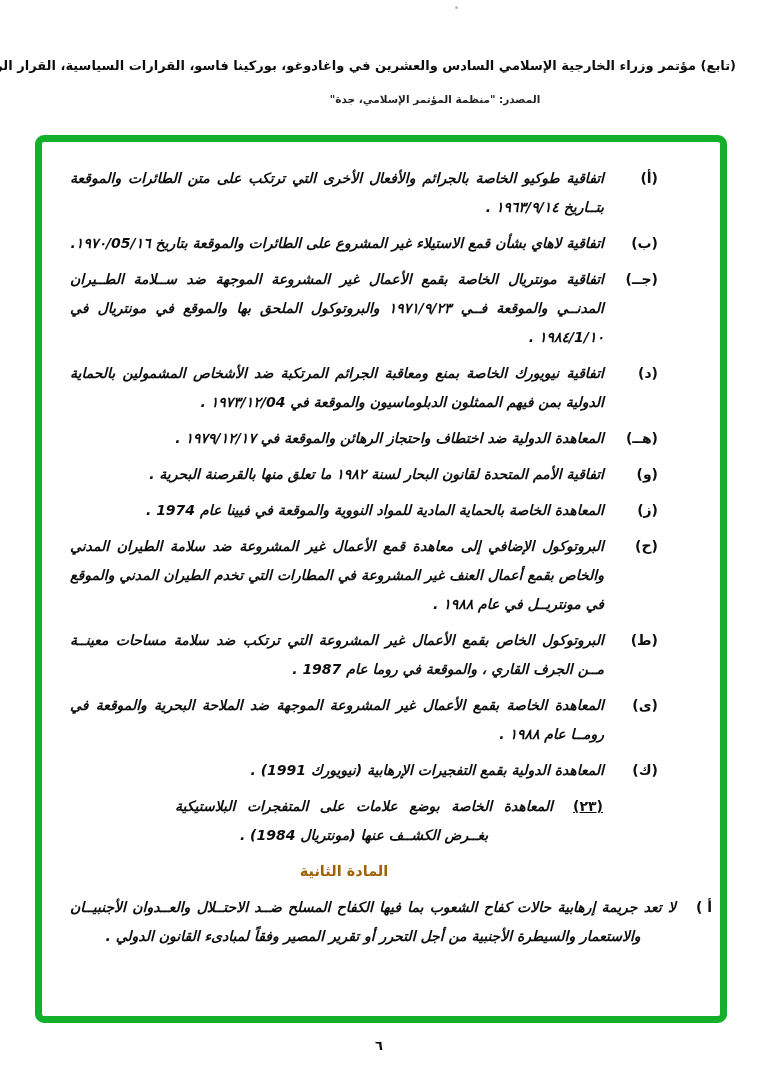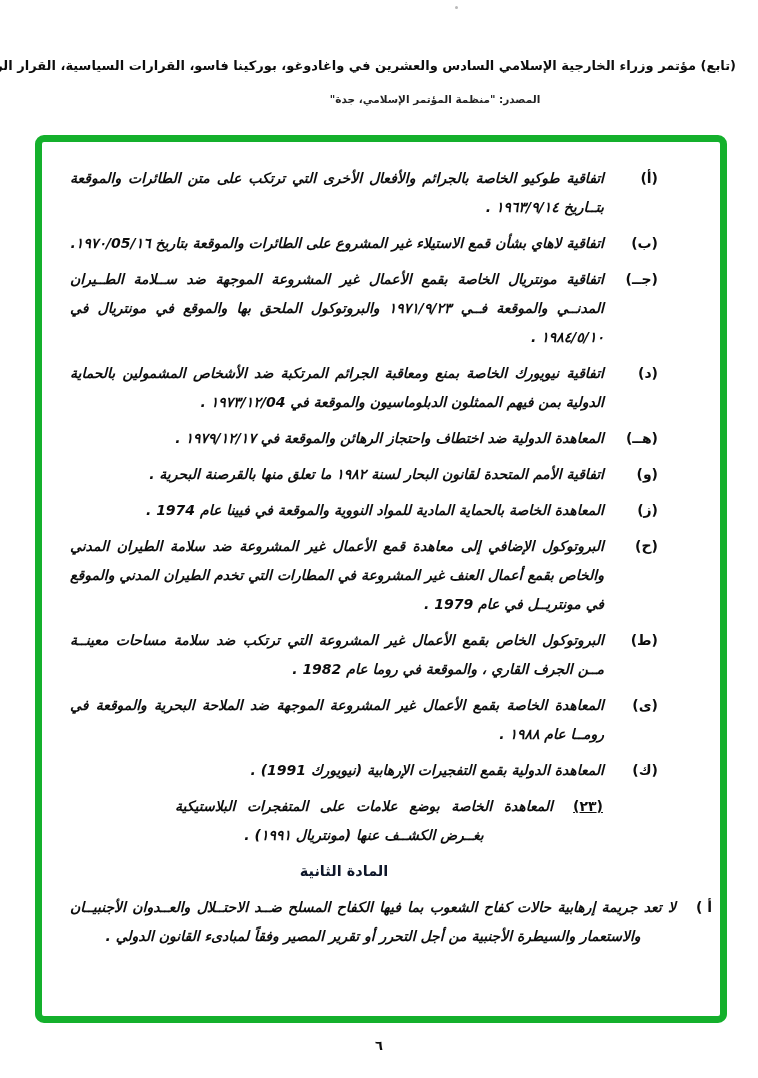--- a/index.html
+++ b/index.html
@@ -28,21 +28,21 @@
   .item{
     display:flex;column-gap:10px;margin-bottom:7px;
     font-weight:bold;font-size:14px;line-height:29px;color:#0d0d0d;
   }
   .item .marker{flex:0 0 44px;text-align:right;}
   .item .text{flex:1;margin:0;text-align:justify;text-align-last:right;font-style:italic;}
   .item-23{margin-right:55px;margin-left:105px;}
   .item-23 .marker{flex:0 0 40px;text-decoration:underline;}
   .item-23 .text{text-align-last:center;}
   .article-heading{
-    font-weight:bold;font-size:14.5px;color:#0f172a;
+    font-weight:bold;font-size:14.5px;color:#a16207;
     text-align:center;margin:13px 40px 14px 0;
   }
   .article-item{margin-right:-54px;}
   .article-item .marker{flex:0 0 26px;}
   .article-item .text{text-align-last:center;}
   .page-num{
     position:absolute;top:1038px;left:0;width:758px;
     text-align:center;font-weight:bold;font-size:13px;color:#0d0d0d;
   }
 </style>
@@ -61,21 +61,21 @@
     <p class="text">اتفاقية طوكيو الخاصة بالجرائم والأفعال الأخرى التي ترتكب على متن الطائرات والموقعة بتــاريخ ١٩٦٣/٩/١٤ .</p>
   </div>
 
   <div class="item">
     <span class="marker">(ب)</span>
     <p class="text">اتفاقية لاهاي بشأن قمع الاستيلاء غير المشروع على الطائرات والموقعة بتاريخ ١٩٧٠/05/١٦.</p>
   </div>
 
   <div class="item">
     <span class="marker">(جــ)</span>
-    <p class="text">اتفاقية مونتريال الخاصة بقمع الأعمال غير المشروعة الموجهة ضد ســلامة الطــيران المدنــي والموقعة فــي ١٩٧١/٩/٢٣ والبروتوكول الملحق بها والموقع في مونتريال في ١٩٨٤/٥/١٠ .</p>
+    <p class="text">اتفاقية مونتريال الخاصة بقمع الأعمال غير المشروعة الموجهة ضد ســلامة الطــيران المدنــي والموقعة فــي ١٩٧١/٩/٢٣ والبروتوكول الملحق بها والموقع في مونتريال في ١٩٨٤/1/١٠ .</p>
   </div>
 
   <div class="item">
     <span class="marker">(د)</span>
     <p class="text">اتفاقية نيويورك الخاصة بمنع ومعاقبة الجرائم المرتكبة ضد الأشخاص المشمولين بالحماية الدولية بمن فيهم الممثلون الدبلوماسيون والموقعة في ١٩٧٣/١٢/04 .</p>
   </div>
 
   <div class="item">
     <span class="marker">(هــ)</span>
     <p class="text">المعاهدة الدولية ضد اختطاف واحتجاز الرهائن والموقعة في ١٩٧٩/١٢/١٧ .</p>
@@ -86,41 +86,41 @@
     <p class="text">اتفاقية الأمم المتحدة لقانون البحار لسنة ١٩٨٢ ما تعلق منها بالقرصنة البحرية .</p>
   </div>
 
   <div class="item">
     <span class="marker">(ز)</span>
     <p class="text">المعاهدة الخاصة بالحماية المادية للمواد النووية والموقعة في فيينا عام 1974 .</p>
   </div>
 
   <div class="item">
     <span class="marker">(ح)</span>
-    <p class="text">البروتوكول الإضافي إلى معاهدة قمع الأعمال غير المشروعة ضد سلامة الطيران المدني والخاص بقمع أعمال العنف غير المشروعة في المطارات التي تخدم الطيران المدني والموقع في مونتريــل في عام 1979 .</p>
+    <p class="text">البروتوكول الإضافي إلى معاهدة قمع الأعمال غير المشروعة ضد سلامة الطيران المدني والخاص بقمع أعمال العنف غير المشروعة في المطارات التي تخدم الطيران المدني والموقع في مونتريــل في عام ١٩٨٨ .</p>
   </div>
 
   <div class="item">
     <span class="marker">(ط)</span>
-    <p class="text">البروتوكول الخاص بقمع الأعمال غير المشروعة التي ترتكب ضد سلامة مساحات معينــة مــن الجرف القاري ، والموقعة في روما عام 1982 .</p>
+    <p class="text">البروتوكول الخاص بقمع الأعمال غير المشروعة التي ترتكب ضد سلامة مساحات معينــة مــن الجرف القاري ، والموقعة في روما عام 1987 .</p>
   </div>
 
   <div class="item">
     <span class="marker">(ى)</span>
     <p class="text">المعاهدة الخاصة بقمع الأعمال غير المشروعة الموجهة ضد الملاحة البحرية والموقعة في رومــا عام ١٩٨٨ .</p>
   </div>
 
   <div class="item">
     <span class="marker">(ك)</span>
     <p class="text">المعاهدة الدولية بقمع التفجيرات الإرهابية (نيويورك 1991) .</p>
   </div>
 
   <div class="item item-23">
     <span class="marker">(٢٣)</span>
-    <p class="text">المعاهدة الخاصة بوضع علامات على المتفجرات البلاستيكية بغــرض الكشــف عنها (مونتريال ١٩٩١) .</p>
+    <p class="text">المعاهدة الخاصة بوضع علامات على المتفجرات البلاستيكية بغــرض الكشــف عنها (مونتريال 1984) .</p>
   </div>
 
   <div class="article-heading">المادة الثانية</div>
 
   <div class="item article-item">
     <span class="marker">أ )</span>
     <p class="text">لا تعد جريمة إرهابية حالات كفاح الشعوب بما فيها الكفاح المسلح ضــد الاحتــلال والعــدوان الأجنبيــان والاستعمار والسيطرة الأجنبية من أجل التحرر أو تقرير المصير وفقاً لمبادىء القانون الدولي .</p>
   </div>
 
 </div>

